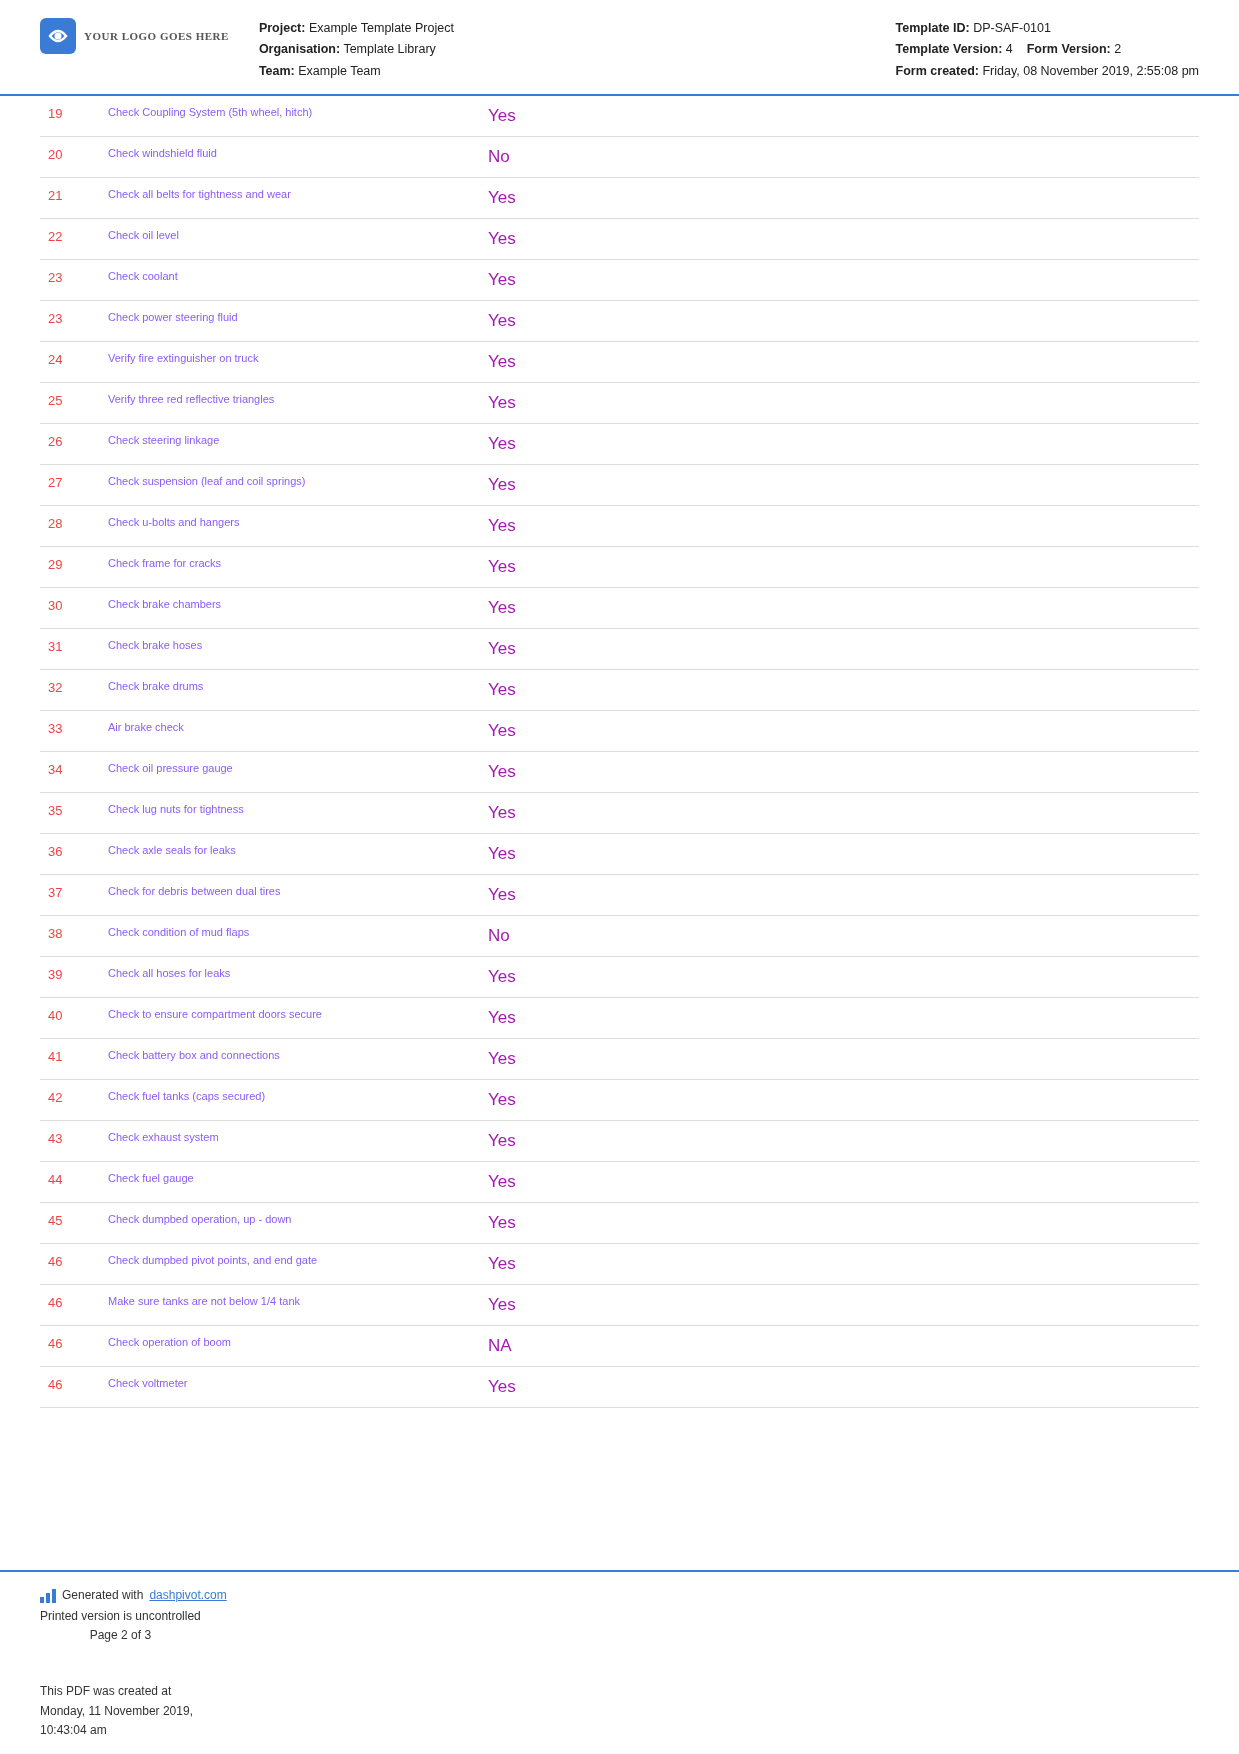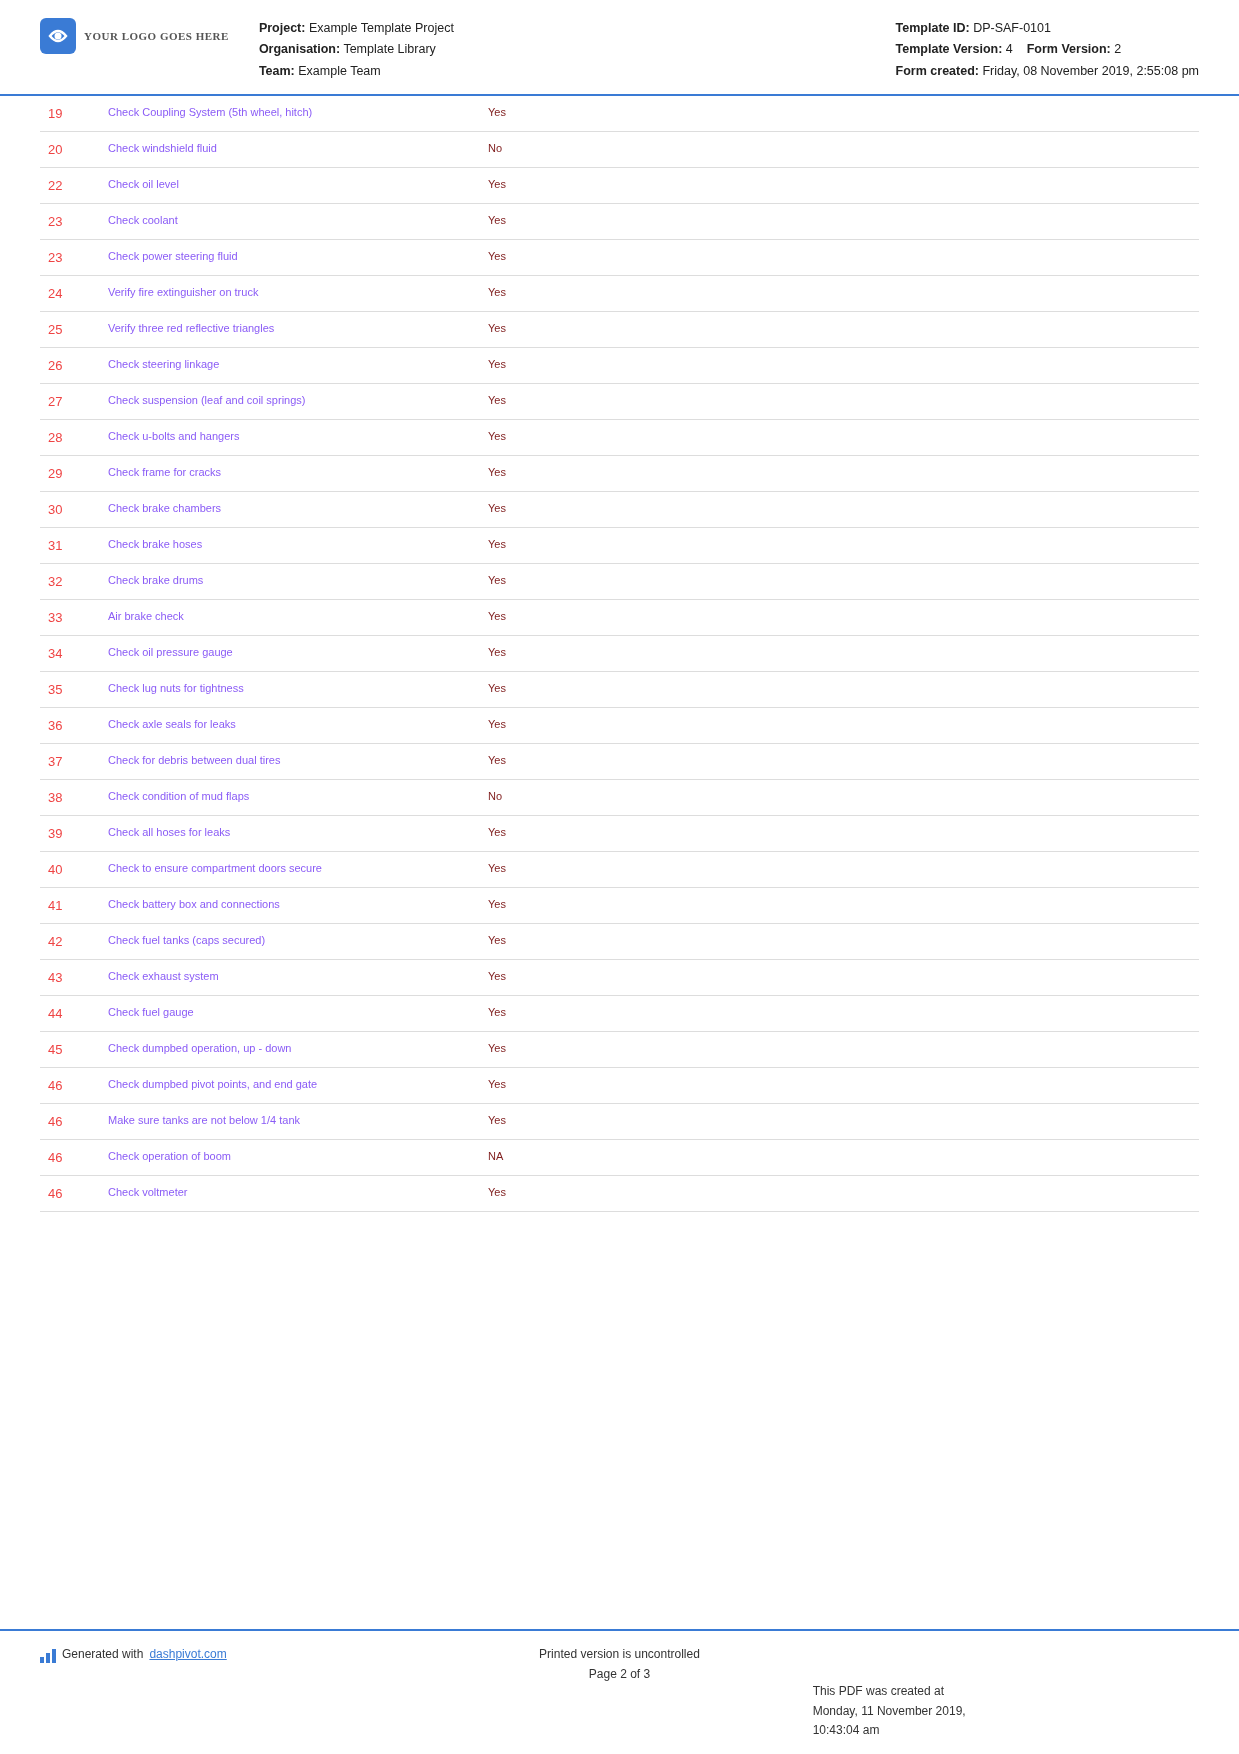--- a/index.html
+++ b/index.html
@@ -78,32 +78,33 @@
       font-size: 13px;
       color: #ef4444;
       font-weight: normal;
     }
     td.desc {
       width: 380px;
       font-size: 11px;
       color: #8b5cf6;
     }
     td.val {
-      font-size: 11px;
-      color: #7f1d1d;
+      font-size: 17px;
+      color: #a21caf;
     }
 
     
     .footer {
       border-top: 2.5px solid #3a7bd5;
       padding: 14px 40px;
       display: flex;
       align-items: flex-start;
       gap: 0;
       margin-top: auto;
+      flex-direction: column;
     }
     .footer-col {
       flex: 1;
       font-size: 12px;
       color: #333;
       line-height: 1.6;
     }
     .footer-col a {
       color: #3a7bd5;
       text-decoration: underline;
@@ -181,20 +182,25 @@
       <tbody id="table-body">
       <tr>
             <td class="num">19</td>
             <td class="desc">Check Coupling System (5th wheel, hitch)</td>
             <td class="val">Yes</td>
           </tr>
           <tr>
             <td class="num">20</td>
             <td class="desc">Check windshield fluid</td>
             <td class="val">No</td>
+          </tr>
+          <tr>
+            <td class="num">21</td>
+            <td class="desc">Check all belts for tightness and wear</td>
+            <td class="val">Yes</td>
           </tr>
           <tr>
             <td class="num">22</td>
             <td class="desc">Check oil level</td>
             <td class="val">Yes</td>
           </tr>
           <tr>
             <td class="num">23</td>
             <td class="desc">Check coolant</td>
             <td class="val">Yes</td>

